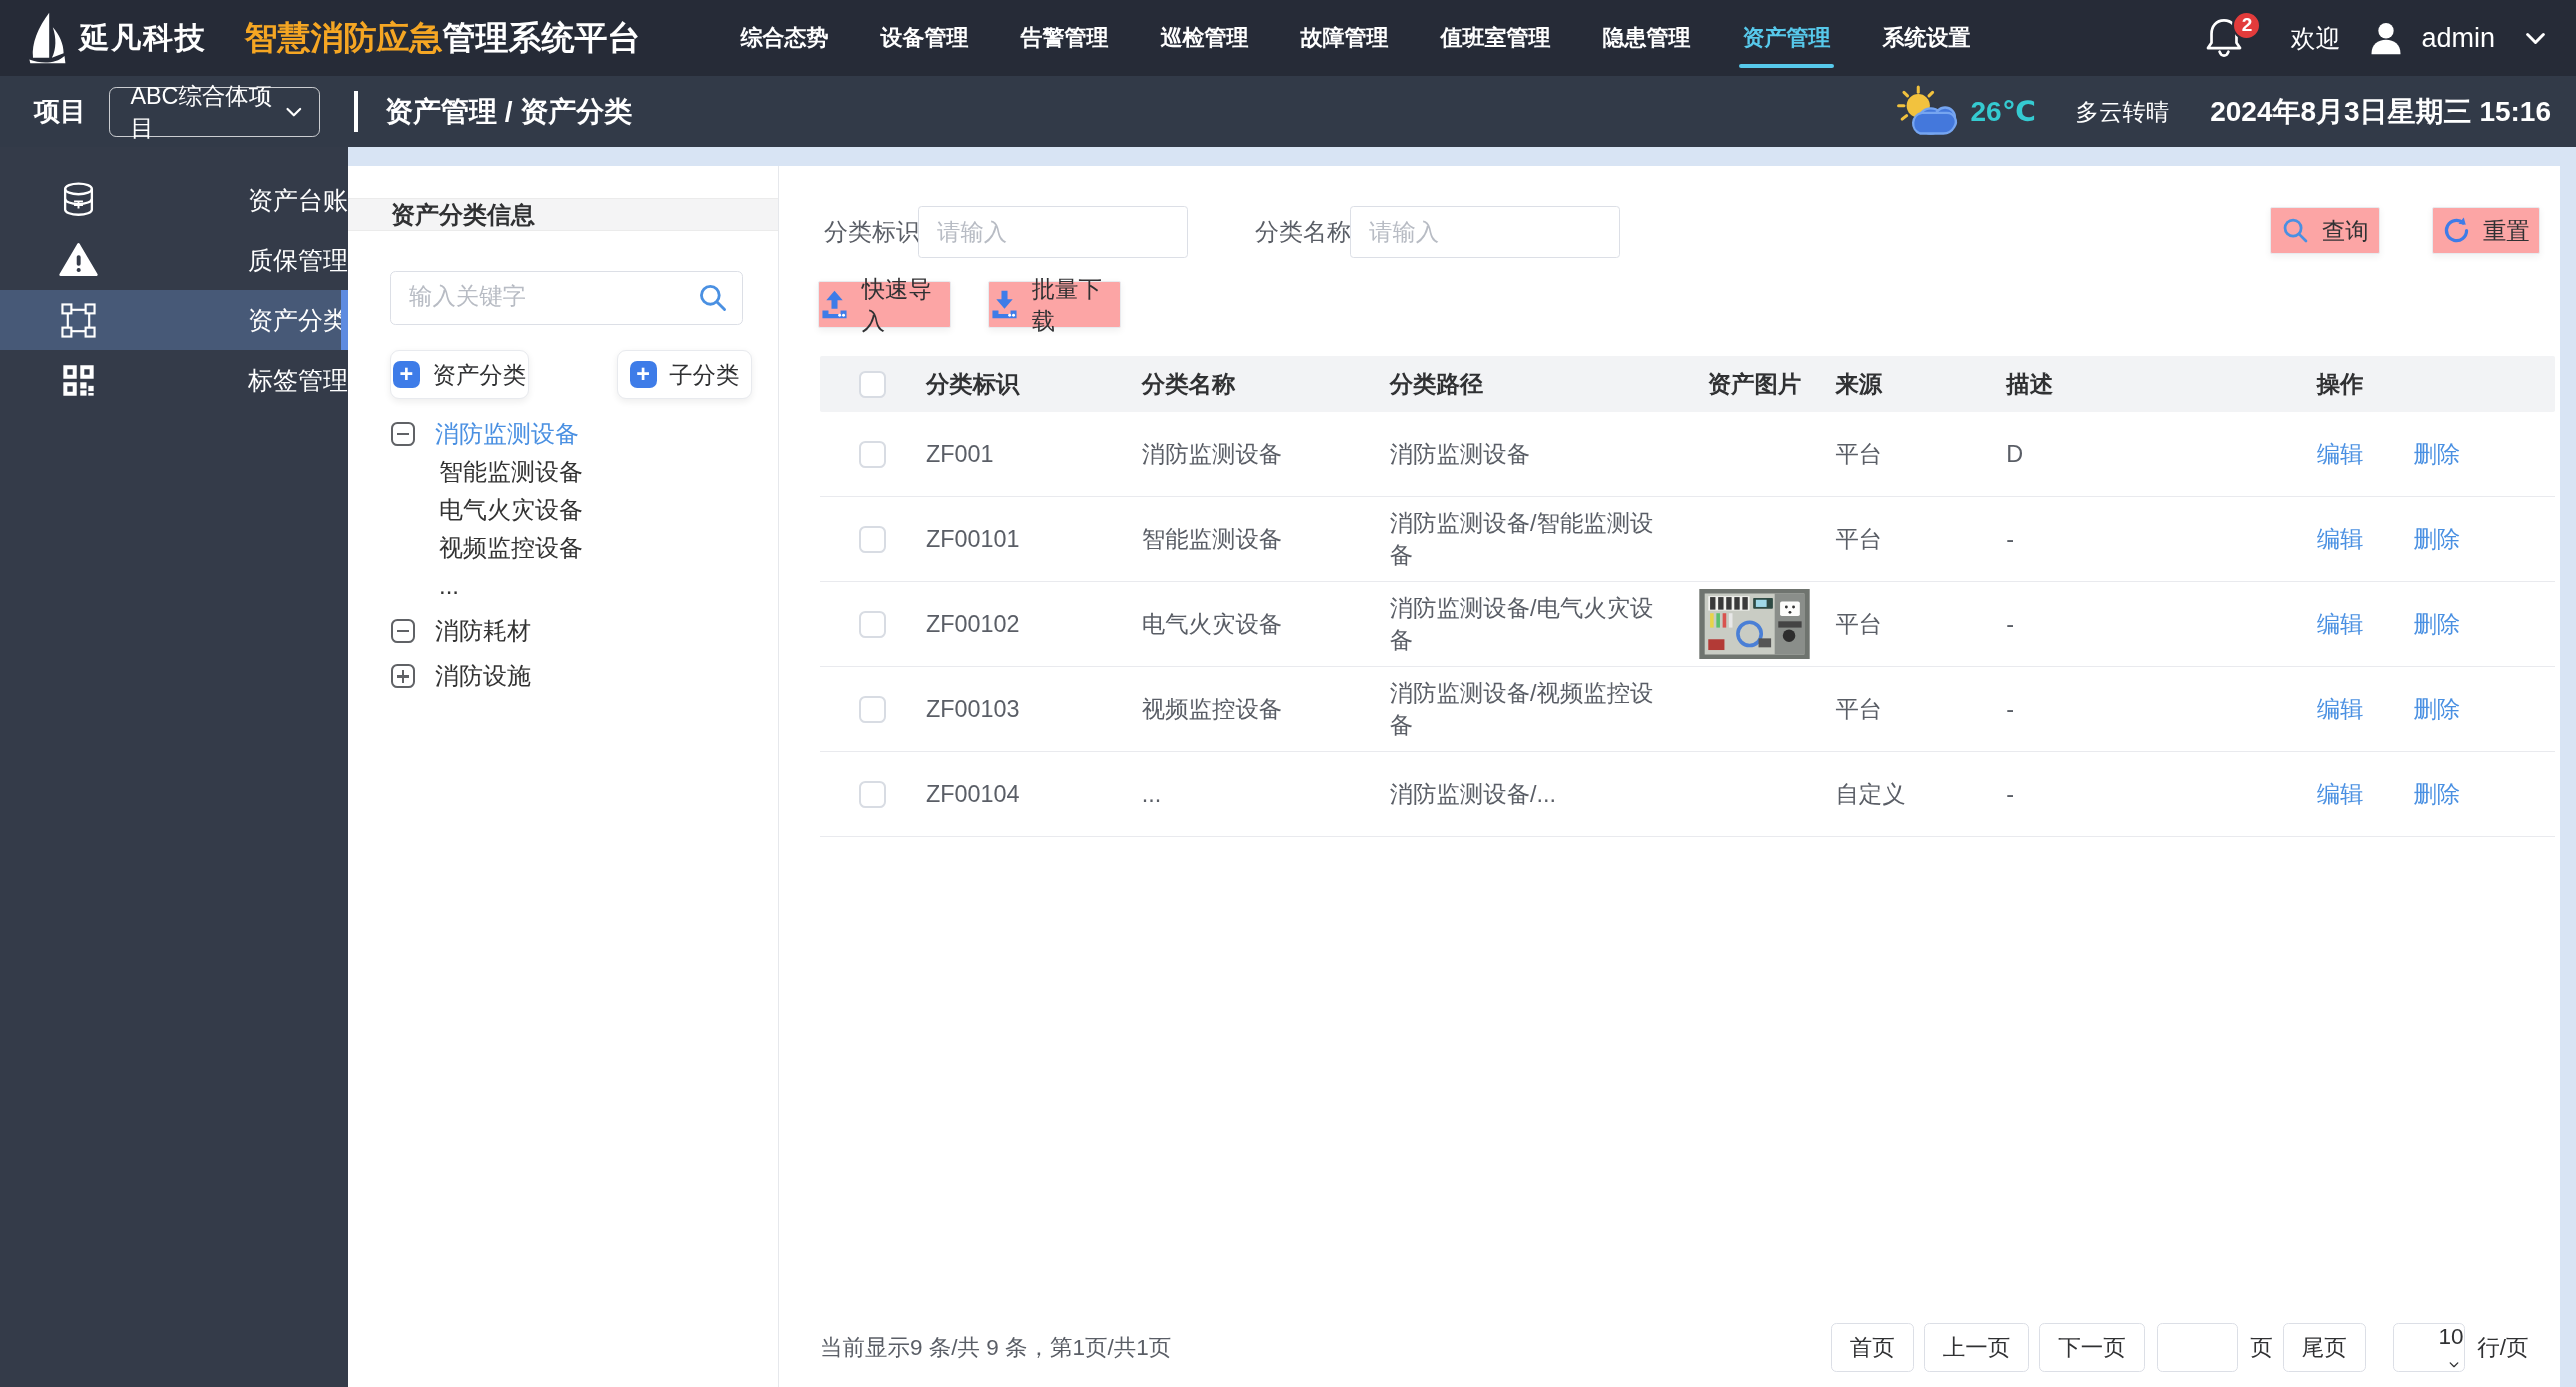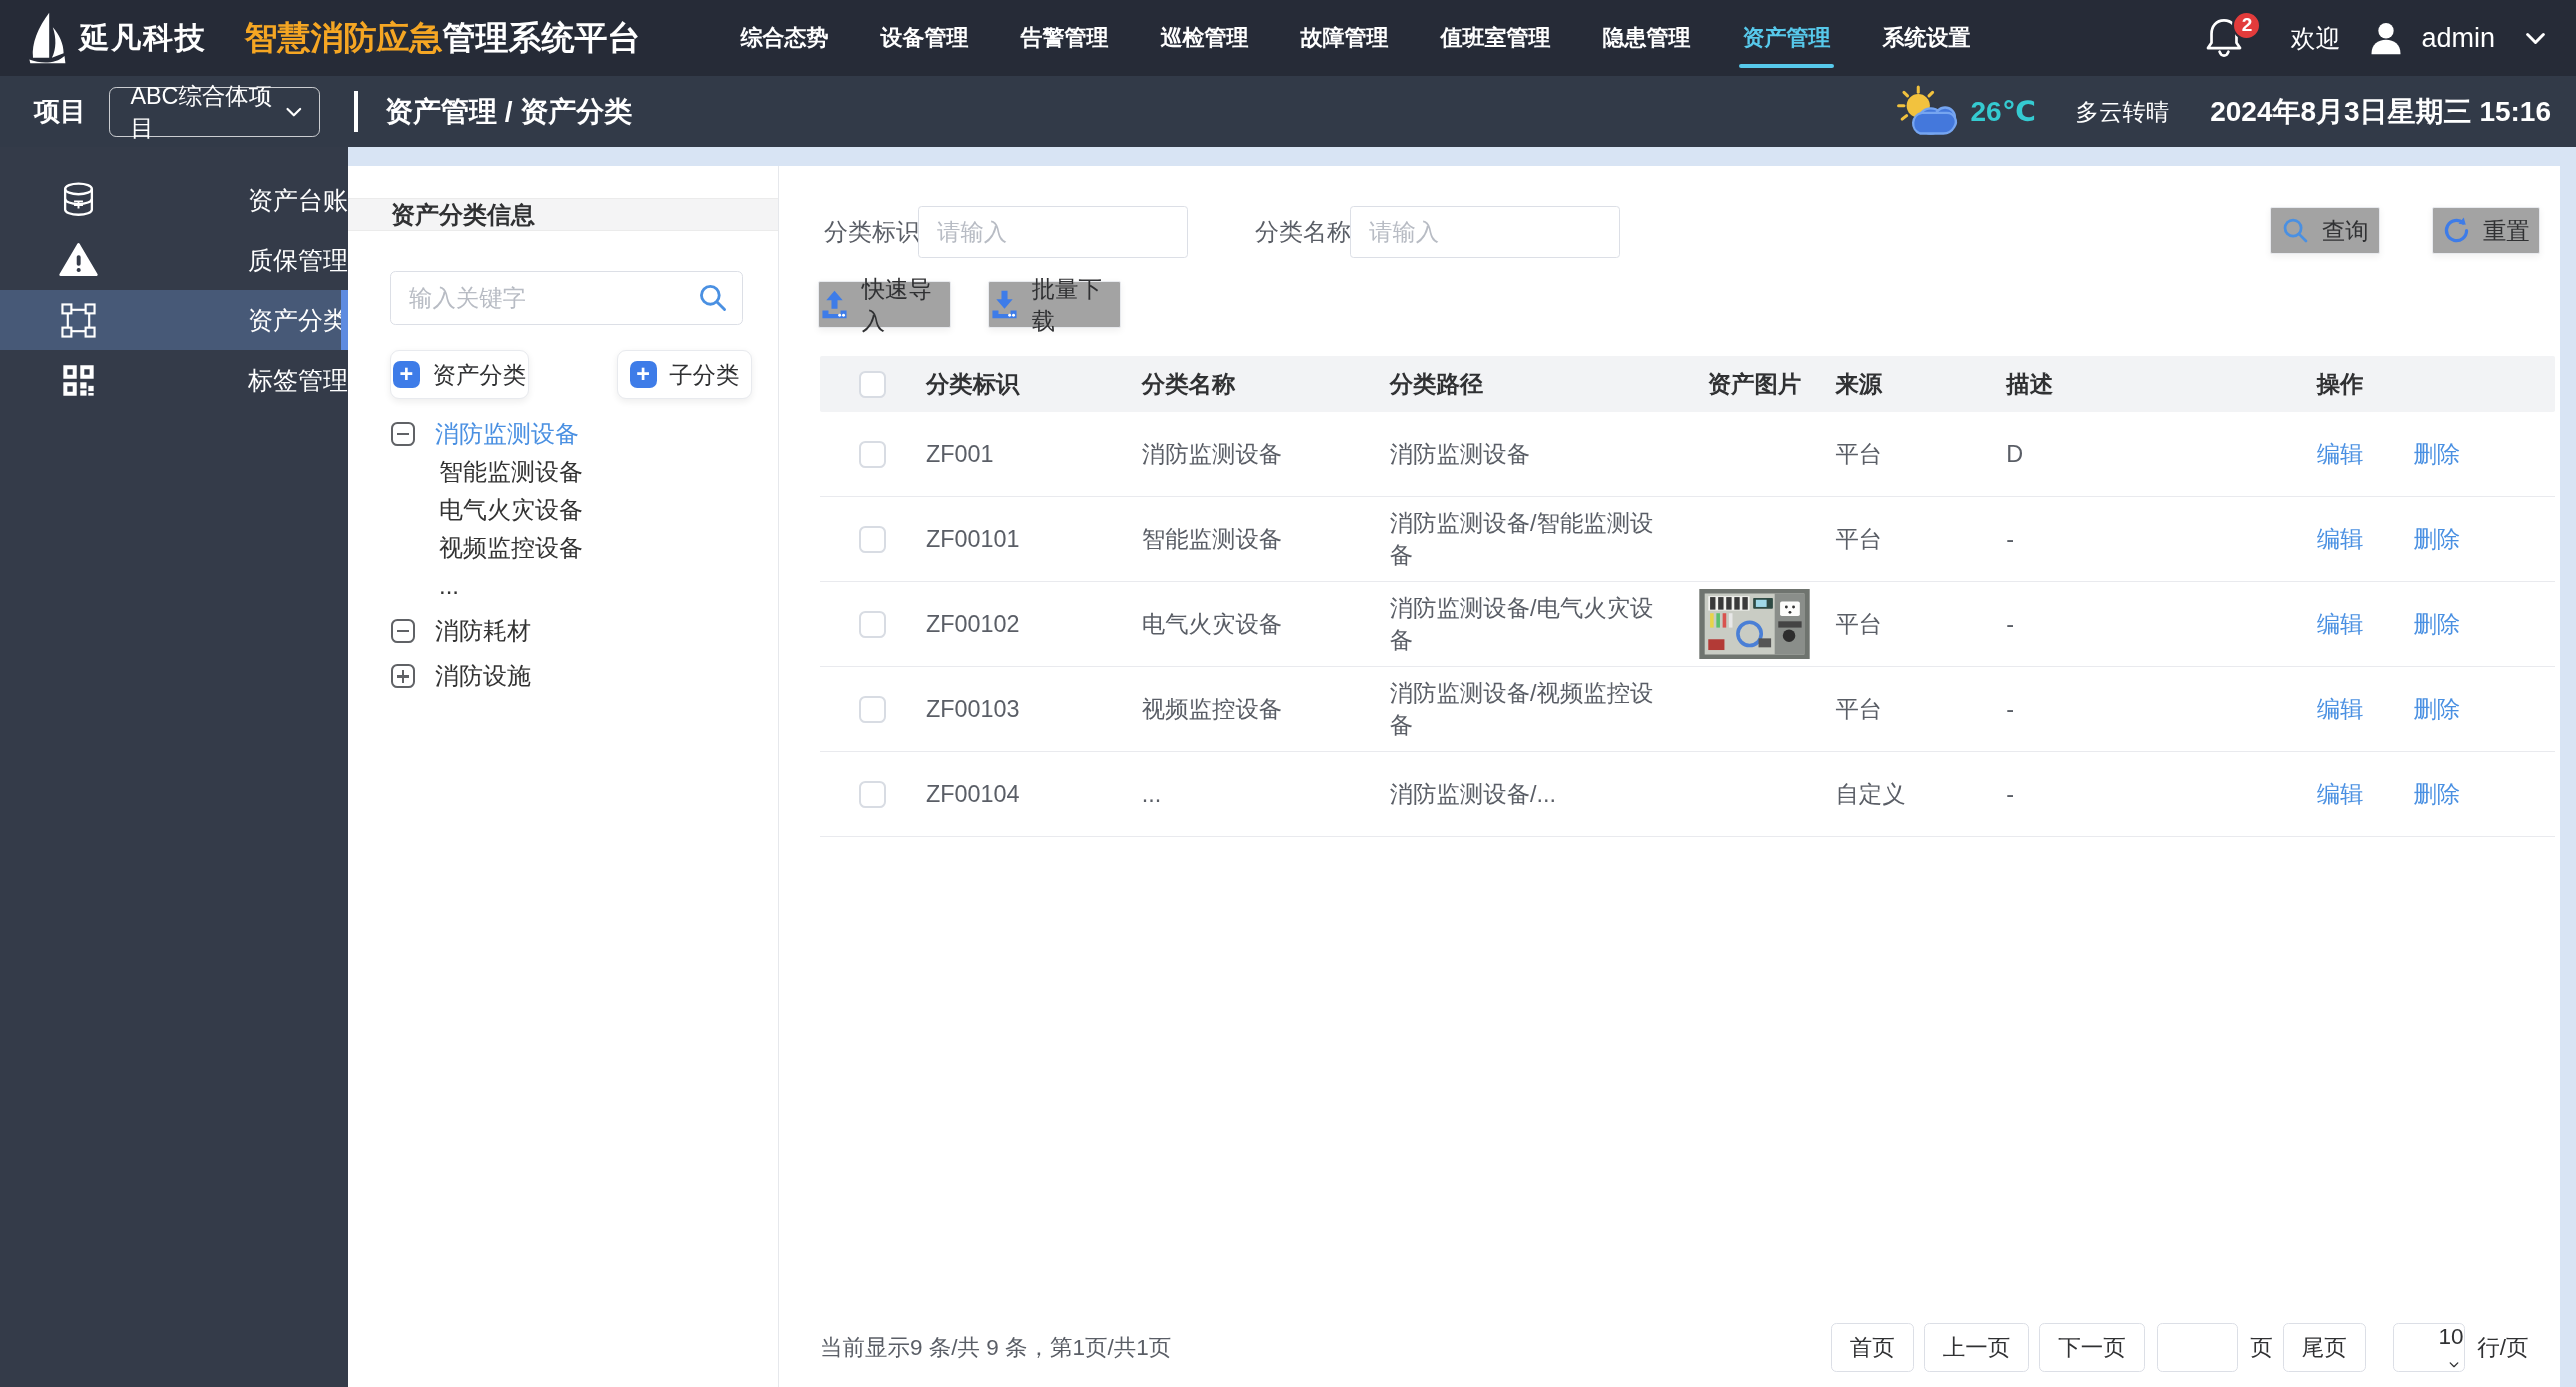--- a/index.html
+++ b/index.html
@@ -49,21 +49,21 @@
 
   
   .left-panel{position:absolute;left:348px;top:166px;width:431px;height:1222px;background:#fff;
               border-right:1.8px solid #E6E8EC;box-sizing:border-box;}
   .panel-header{position:absolute;top:32px;left:0;right:0;height:33px;background:#F4F4F5;border-top:0.9px solid #EBEBEB;
                 border-bottom:0.9px solid #EBEBEB;display:flex;align-items:center;padding-left:43px;
                 font-size:24px;font-weight:bold;color:#303133;box-sizing:border-box;}
   .kw-search{position:absolute;top:105px;left:42px;width:353px;height:54px;border:1.8px solid #DCDFE6;border-radius:5.4px;
              box-sizing:border-box;display:flex;align-items:center;background:#fff;}
   .kw-input{border:none;outline:none;flex:1;font-size:23.4px;padding-left:18px;color:#333;background:transparent;min-width:0;
-            font-family:Liberation Sans, sans-serif;}
+            font-family:Liberation Mono, monospace;}
   .kw-input::placeholder{color:#B8BCC4;}
   .kw-mag{margin-right:12.6px;cursor:pointer;display:flex;}
   .p-btn{position:absolute;top:184px;height:49px;background:#fff;border:1.8px solid #E8EAEE;border-radius:9px;
          box-shadow:0 2.7px 7.2px rgba(0,0,0,0.07);display:flex;align-items:center;justify-content:center;
          box-sizing:border-box;font-size:23.4px;color:#303133;cursor:pointer;}
   .p-btn .plus{width:27px;height:27px;border-radius:7.2px;background:#3E7CE8;color:#fff;font-size:23.4px;font-weight:bold;
                display:flex;align-items:center;justify-content:center;margin-right:12.6px;line-height:1;}
   #btn-cat{left:42px;width:139px;}
   #btn-subcat{left:269px;width:135px;}
   .tree{position:absolute;top:249px;left:0;right:0;}
@@ -79,21 +79,21 @@
   
   .main{position:absolute;left:779px;top:166px;width:1781px;height:1222px;background:#fff;}
   .f-label{position:absolute;top:40px;font-size:24px;color:#5A5E66;line-height:52px;}
   #f-label1{left:45px;}
   #f-label2{left:476px;}
   .f-input{position:absolute;top:40px;width:270px;height:52px;border:1.8px solid #DCDFE6;border-radius:3.6px;
            box-sizing:border-box;font-size:23.4px;padding-left:18px;color:#333;outline:none;font-family:inherit;}
   .f-input::placeholder{color:#B8BCC4;}
   #f-input1{left:139px;}
   #f-input2{left:571px;}
-  .tool-btn{position:absolute;height:47px;background:#a3a3a3;border:1.8px solid #E8EAEE;border-radius:2px;
+  .tool-btn{position:absolute;height:47px;background:#fca5a5;border:1.8px solid #E8EAEE;border-radius:2px;
             box-shadow:0 2.7px 7.2px rgba(0,0,0,0.06);display:flex;align-items:center;justify-content:center;
             font-size:23.4px;color:#303133;box-sizing:border-box;cursor:pointer;}
   .tool-btn .bicon{margin-right:11.7px;display:flex;}
   #btn-query{left:1491px;top:41px;width:110px;}
   #btn-reset{left:1653px;top:41px;width:108px;}
   #btn-import{left:39px;top:115px;width:133px;}
   #btn-download{left:209px;top:115px;width:133px;}
 
   .table{position:absolute;left:41px;top:190px;width:1735px;}
   .thead{display:flex;align-items:center;height:56px;background:#F2F3F5;border-radius:1.8px;}

